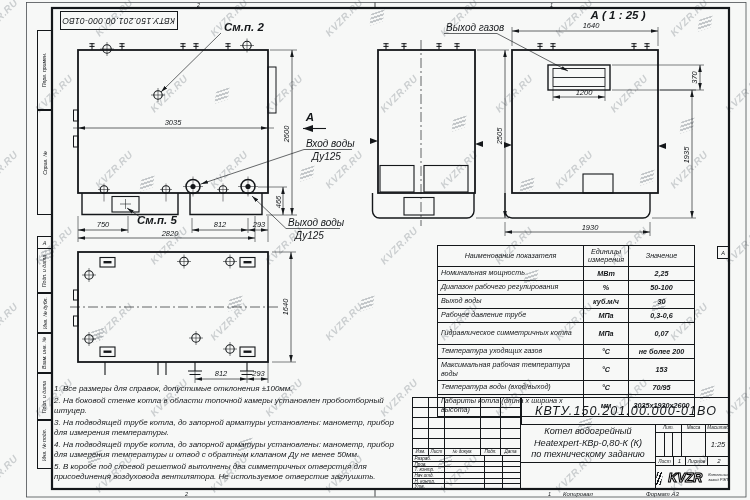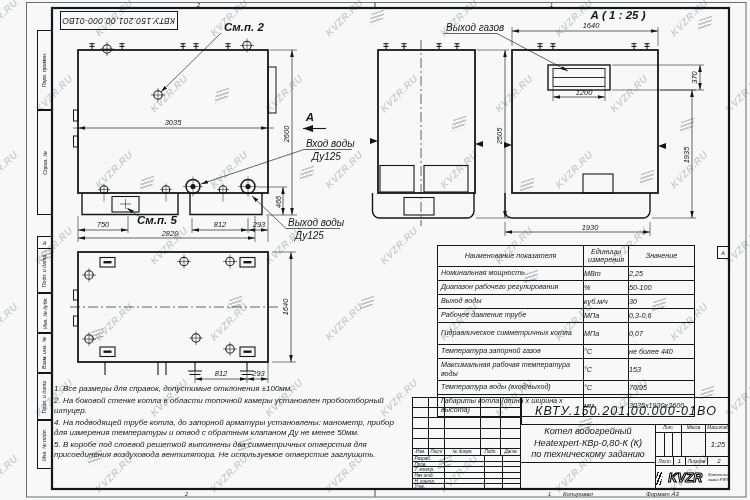--- a/index.html
+++ b/index.html
@@ -30,21 +30,21 @@
   #notes{position:absolute;left:54px;top:384px;width:352px;z-index:3;}
   .note{font:italic 8px "Liberation Sans",sans-serif;line-height:1.32;margin-bottom:1px;color:#14171a;}
   
   .spec{position:absolute;left:437px;top:245px;border-collapse:collapse;table-layout:fixed;z-index:3;
         border:1.5px solid #14171a;}
   .spec th,.spec td{border:1px solid #14171a;font-style:italic;color:#14171a;overflow:hidden;}
   .spec th{font-size:7.2px;font-weight:normal;height:20px;text-align:center;vertical-align:middle;line-height:1.15;padding:0;}
   .spec td{font-size:7.2px;height:13px;padding:0;vertical-align:middle;}
   .spec tr.tall td{height:21px;}
   .c-name{text-align:left;padding:0 2px 0 3px !important;line-height:1.12;}
-  .c-unit,.c-val{text-align:left;}
+  .c-unit,.c-val{text-align:center;font-weight:bold;}
   
   .tb{position:absolute;left:412px;top:397px;width:317px;height:92px;border:1.8px solid #14171a;
       box-sizing:border-box;z-index:3;color:#14171a;}
   .tb *{box-sizing:border-box;}
   .tb-c{border-right:1px solid #14171a;border-bottom:1px solid #14171a;height:100%;}
   .tb-ct{font-style:italic;font-size:4.6px;text-align:center;line-height:1.25;overflow:hidden;}
   #tb-reserve{position:absolute;left:0;top:0;width:108px;height:51px;display:flex;flex-direction:column;}
   .tb-rrow{display:flex;height:10.2px;}
   #tb-revhdr{position:absolute;left:0;top:51px;width:108px;height:7px;display:flex;}
   #tb-revhdr .tb-c{line-height:6.5px;}
@@ -387,20 +387,21 @@
   <div class="docbox">
       <span>КВТУ.150.201.00.000-01ВО</span>
     </div>
 
   <span class="footer-t" style="left:563px;top:490.5px;">Копировал</span>
   <span class="footer-t" style="left:646px;top:490.5px;">Формат А3</span>
 
   <div id="notes">
       <div class="note">1. Все размеры для справок, допустимые отклонения ±100мм.</div>
       <div class="note">2. На боковой стенке котла в области топочной камеры установлен пробоотборный штуцер.</div>
+      <div class="note">3. На подводящей трубе котла, до запорной арматуры установлены: манометр, прибор для измерения температуры.</div>
       <div class="note">4. На подводящей трубе котла, до запорной арматуры установлены: манометр, прибор для измерения температуры и отвод с обратным клапаном Ду не менее 50мм.</div>
       <div class="note">5. В коробе под слоевой решеткой выполнены два симметричных отверстия для присоединения воздуховода вентилятора. Не используемое отверстие заглушить.</div>
     </div>
 
   <table class="spec">
     <colgroup>
         <col style="width:146px">
         <col style="width:45px">
         <col style="width:66px">
       </colgroup>
@@ -431,23 +432,23 @@
           <td class="c-name">Рабочее давление трубе</td>
           <td class="c-unit">МПа</td>
           <td class="c-val">0,3-0,6</td>
         </tr>
         <tr class="tall">
           <td class="c-name">Гидравлическое симметричных котла</td>
           <td class="c-unit">МПа</td>
           <td class="c-val">0,07</td>
         </tr>
         <tr>
-          <td class="c-name">Температура запорной газов</td>
+          <td class="c-name">Температура уходящих газов</td>
           <td class="c-unit">°С</td>
-          <td class="c-val">не более 440</td>
+          <td class="c-val">не более 200</td>
         </tr>
         <tr class="tall">
           <td class="c-name">Максимальная рабочая температура воды</td>
           <td class="c-unit">°С</td>
           <td class="c-val">153</td>
         </tr>
         <tr>
           <td class="c-name">Температура воды (вход/выход)</td>
           <td class="c-unit">°С</td>
           <td class="c-val">70/95</td>

